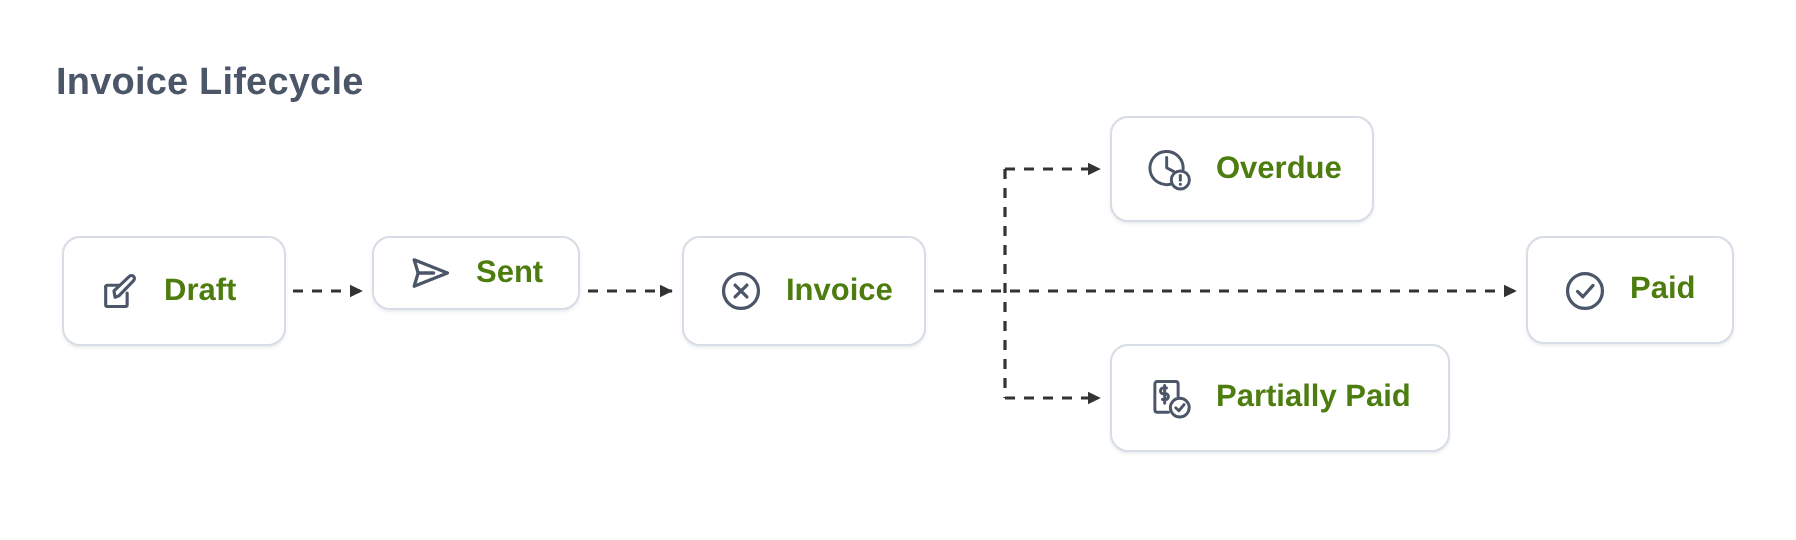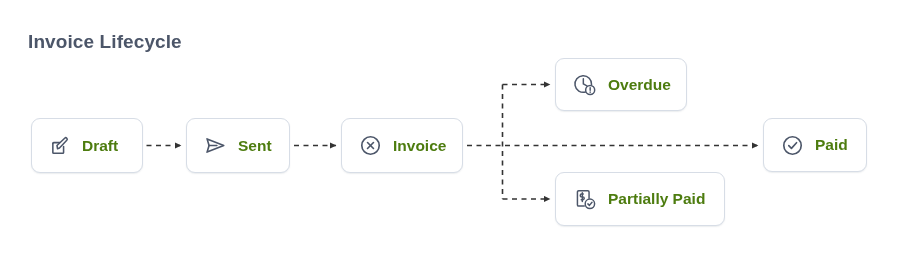--- a/index.html
+++ b/index.html
@@ -68,21 +68,21 @@
     display: flex;
     align-items: center;
     justify-content: center;
     flex: 0 0 auto;
     color: #4c5669;
   }
   .node-icon svg { display: block; }
 
   
   #node-draft          { left: 31px;  top: 118px; width: 112px; height: 55px; }
-  #node-sent           { left: 186px; top: 118px; width: 104px; height: 55px; }
+  #node-sent           { left: 186px; top: 118px; width: 104px; height: 37px; }
   #node-unpaid         { left: 341px; top: 118px; width: 122px; height: 55px; }
   #node-overdue        { left: 555px; top: 58px;  width: 132px; height: 53px; }
   #node-partially-paid { left: 555px; top: 172px; width: 170px; height: 54px; }
   #node-paid           { left: 763px; top: 118px; width: 104px; height: 54px; }
 </style>
 </head>
 <body>
 
 <div id="canvas">
 

